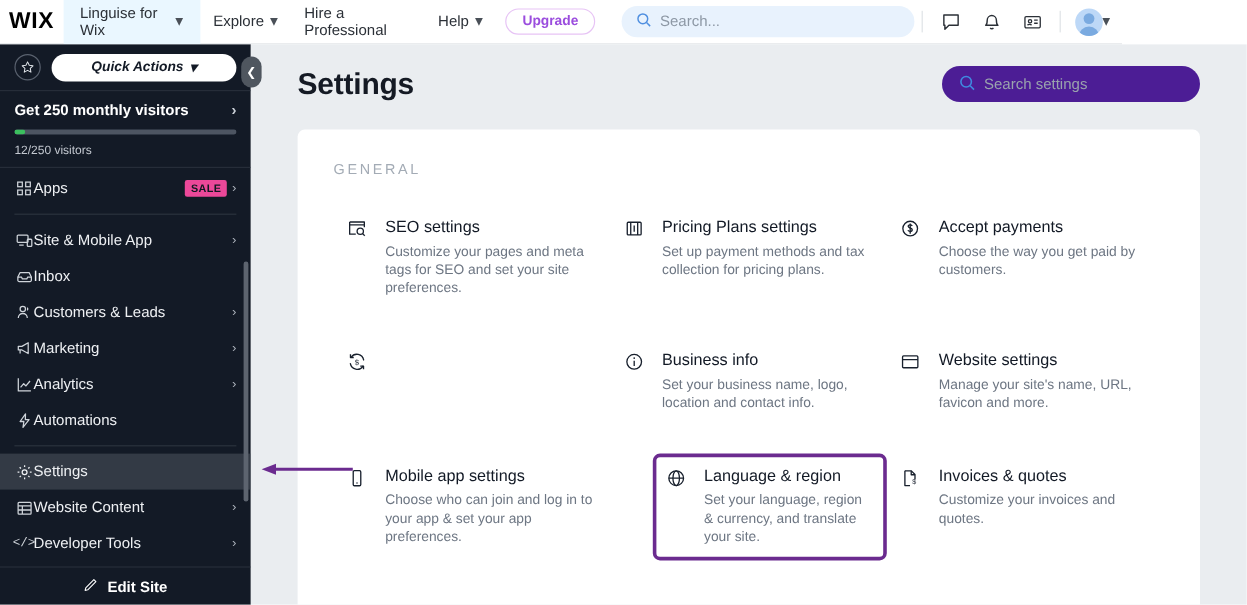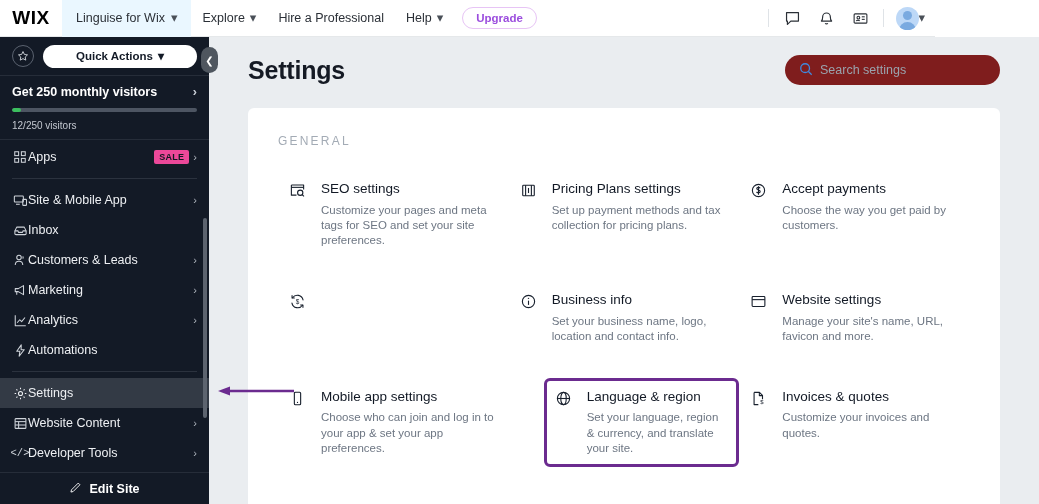--- a/index.html
+++ b/index.html
@@ -55,21 +55,21 @@
     background: #131a26; color: #fff; display: flex; flex-direction: column;
   }
   .qa-row { height: 38px; display: flex; align-items: center; gap: 9px; padding: 0 12px; }
   .star-btn {
     width: 22px; height: 22px; border-radius: 50%; border: 1px solid #5a626f;
     display: flex; align-items: center; justify-content: center; flex: none;
   }
   .qa-btn {
     flex: 1; height: 23px; border-radius: 12px; background: #fff; color: #131a26;
     font-size: 11.5px; font-weight: 700; display: flex; align-items: center;
-    justify-content: center; gap: 5px;
+    justify-content: center; gap: 5px; font-style: italic;
   }
   .promo { padding: 9px 12px 8px 12px; border-top: 1px solid #262d39; border-bottom: 1px solid #262d39; }
   .promo-head { display: flex; align-items: center; justify-content: space-between; font-size: 12.5px; font-weight: 700; }
   .promo-bar { margin-top: 9px; height: 4px; border-radius: 2px; background: #4d5562; overflow: hidden; }
   .promo-fill { height: 4px; width: 9%; background: #3bbf5e; border-radius: 2px; }
   .promo-sub { margin-top: 8px; font-size: 10px; color: #c3c8d0; }
 
   .menu { flex: 1; position: relative; overflow: hidden; padding-top: 2px; }
   .mrow {
     height: 30px; display: flex; align-items: center; 
@@ -99,21 +99,21 @@
   }
 
   
   .main {
     position: absolute; top: 37px; left: 209px; width: 830px; height: 467px;
     background: #eaedf0; overflow: hidden;
   }
   .main-head { display: flex; align-items: center; padding: 18px 39px 0 39px; }
   .page-title { font-size: 25px; font-weight: 700; color: #151a24; letter-spacing: -0.2px; }
   .settings-search {
-    margin-left: auto; width: 215px; height: 30px; border-radius: 16px; background: #7f1d1d;
+    margin-left: auto; width: 215px; height: 30px; border-radius: 16px; background: #4c1d95;
     display: flex; align-items: center; gap: 7px; padding: 0 14px;
     font-size: 12.5px; color: #9aa3ad;
   }
   .panel {
     margin: 23px 39px 0 39px; background: #fff; border-radius: 6px;
     height: 420px; padding: 26px 30px;
   }
   .section-label {
     font-size: 12px; letter-spacing: 2.2px; color: #a3abb5; font-weight: 400;
     margin-bottom: 22px;
@@ -148,20 +148,29 @@
     <div class="nav-item">
       <span>Hire a Professional</span>
     </div>
     <div class="nav-item">
       <span>Help</span>
       <span style="font-size:13px;line-height:0;color:#4a5058">▾</span>
     </div>
 
     <div class="upgrade-btn">Upgrade</div>
 
+    <div class="top-search">
+      <span>
+        <svg width="13" height="13" viewBox="0 0 16 16" fill="none" stroke="#4f8fe0" stroke-width="1.5">
+          <circle cx="7" cy="7" r="5"></circle>
+            <line x1="10.8" y1="10.8" x2="14.5" y2="14.5"></line>
+        </svg>
+      </span>
+      <span>Search...</span>
+    </div>
 
     <div class="top-icons">
       <div class="vdiv"></div>
       <div class="top-icon">
         <svg width="17" height="17" viewBox="0 0 20 20" fill="none" stroke="#2b3037" stroke-width="1.4">
           <path d="M3 3h14v10H8l-4 4v-4H3z" stroke-linejoin="round"></path>
         </svg>
       </div>
       <div class="top-icon">
         <svg width="17" height="17" viewBox="0 0 20 20" fill="none" stroke="#2b3037" stroke-width="1.4">

